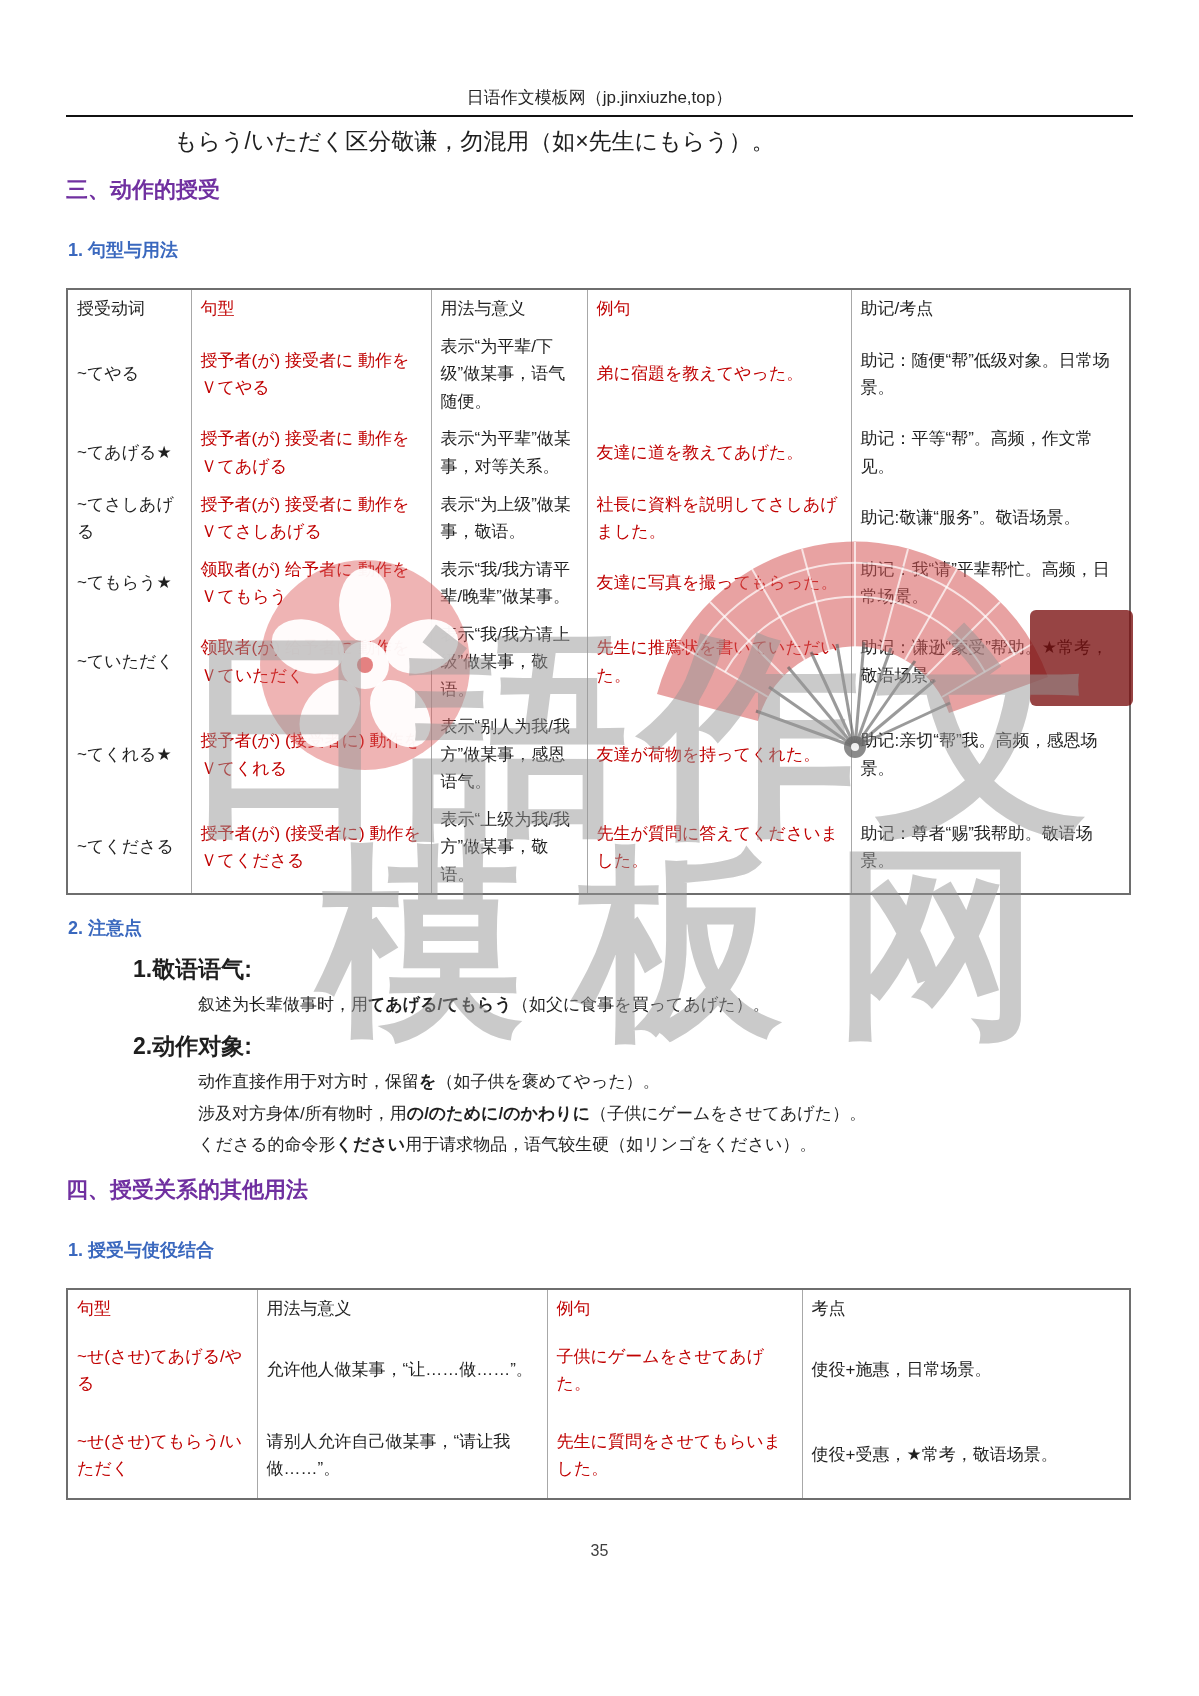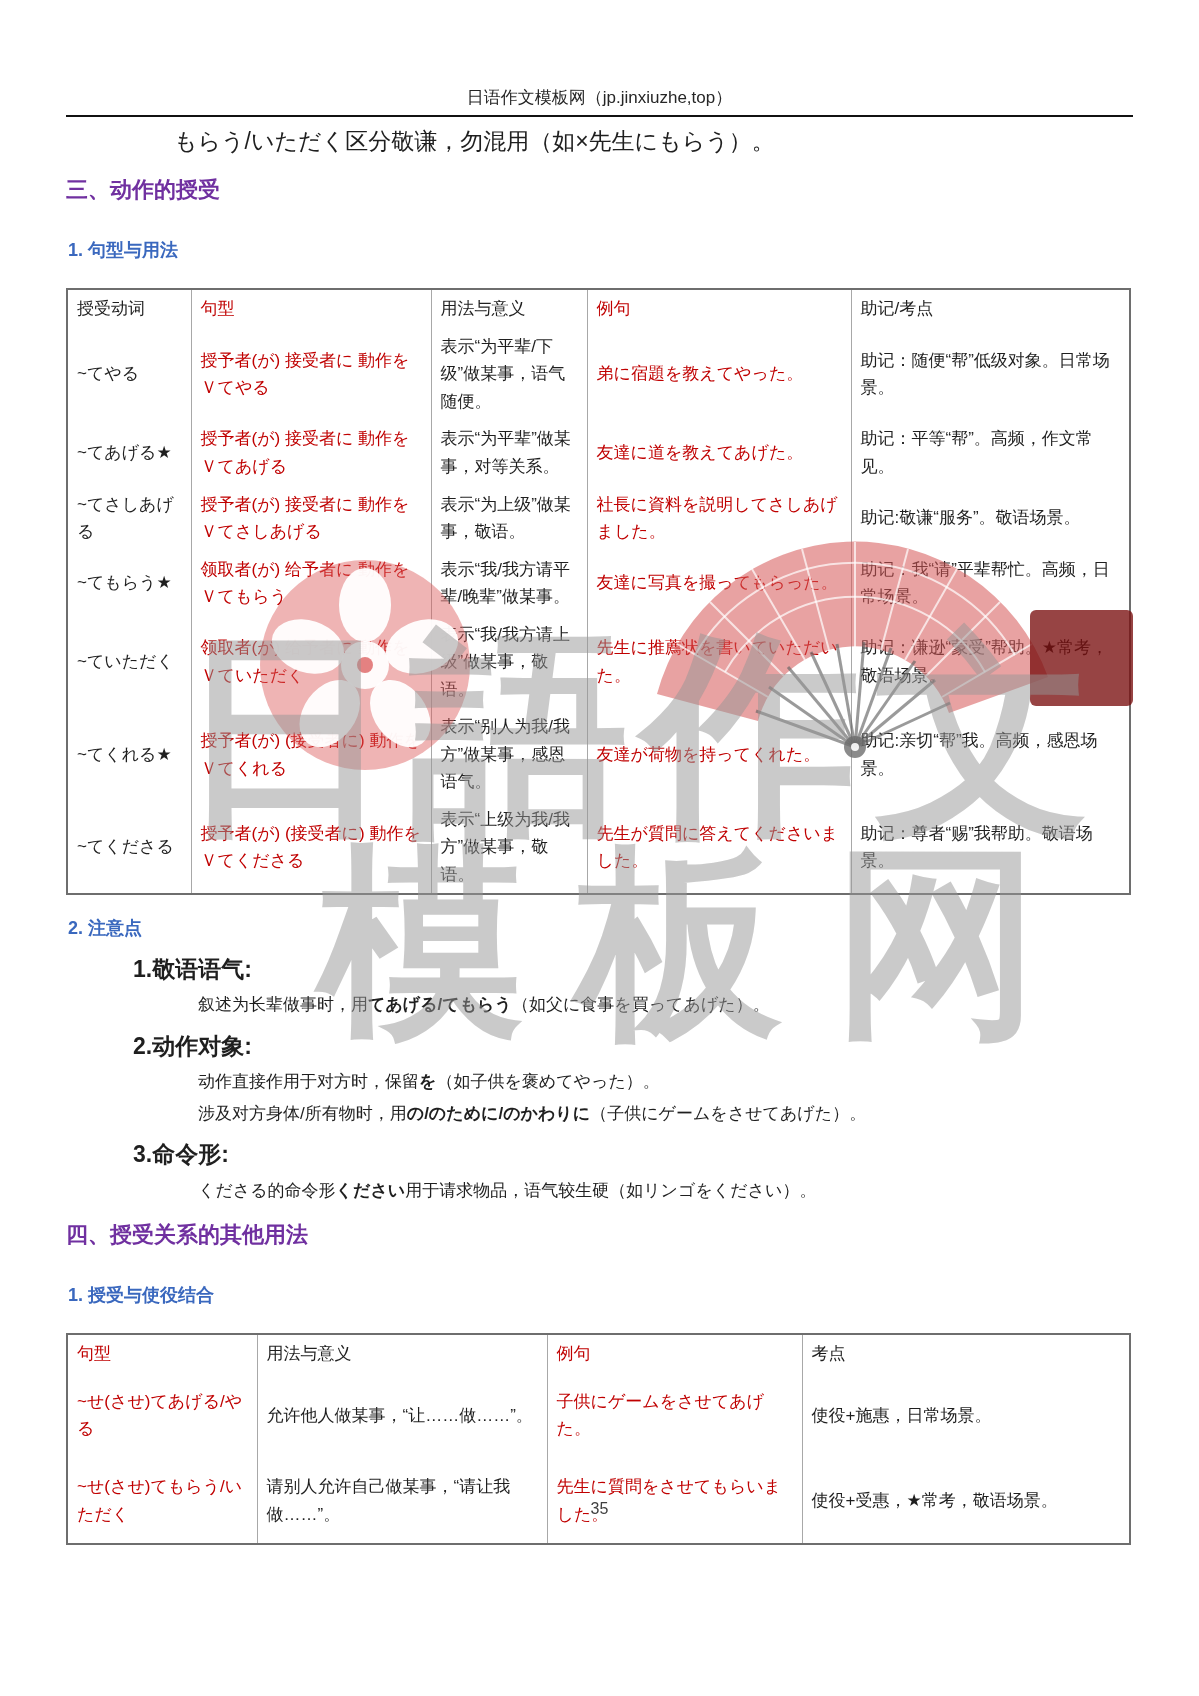--- a/index.html
+++ b/index.html
@@ -25,21 +25,21 @@
   th,td{border-left:1px solid #a8a8a8;padding:5px 9px;vertical-align:middle;
         font-size:17px;line-height:1.62;text-align:left;word-break:break-all;}
   th{font-weight:normal;padding:5px 9px;}
   th:first-child,td:first-child{border-left:none;}
   .red{color:var(--red);}
   .t2 td{padding:15px 9px;}
   h2.sub.notes-head{margin-top:22px;}
   .note-label{margin:12px 0 0 67px;font-size:23px;font-weight:bold;line-height:1.45;}
   .note-line{margin:7px 0 0 132px;font-size:17px;line-height:1.45;}
   .note-line b{font-weight:bold;}
-  .page-number{position:absolute;top:1500px;left:0;right:0;text-align:center;
+  .page-number{position:absolute;top:1542px;left:0;right:0;text-align:center;
                font-size:16px;color:#404040;}
   
   .watermark{position:absolute;inset:0;z-index:9;pointer-events:none;}
   .wm-sakura{position:absolute;left:250px;top:550px;}
   .wm-fan{position:absolute;left:600px;top:522px;}
   .wm-seal{position:absolute;left:1030px;top:610px;width:103px;height:96px;
            background:rgba(122,16,16,.78);border-radius:6px;}
   .wm-text{position:absolute;font-weight:900;color:rgba(150,150,150,.5);
            line-height:1;white-space:nowrap;
            font-family:"Liberation Serif","DejaVu Serif",serif;}
@@ -129,21 +129,20 @@
       </tbody>
   </table>
 
   <h2 class="sub notes-head">2. 注意点</h2>
   <div id="notes">
       <div class="note-label">1.敬语语气:</div>
       <div class="note-line"><span>叙述为长辈做事时，用</span><b>てあげる/てもらう</b><span>（如父に食事を買ってあげた）。</span></div>
       <div class="note-label">2.动作对象:</div>
       <div class="note-line"><span>动作直接作用于对方时，保留</span><b>を</b><span>（如子供を褒めてやった）。</span></div>
       <div class="note-line"><span>涉及对方身体/所有物时，用</span><b>の/のために/のかわりに</b><span>（子供にゲームをさせてあげた）。</span></div>
-      <div class="note-label">3.命令形:</div>
       <div class="note-line"><span>くださる的命令形</span><b>ください</b><span>用于请求物品，语气较生硬（如リンゴをください）。</span></div>
     </div>
 
   <h1 class="sec">四、授受关系的其他用法</h1>
   <h2 class="sub">1. 授受与使役结合</h2>
 
   <table id="t2" class="t2">
     <colgroup>
       <col style="width:190px">
         <col style="width:290px">

